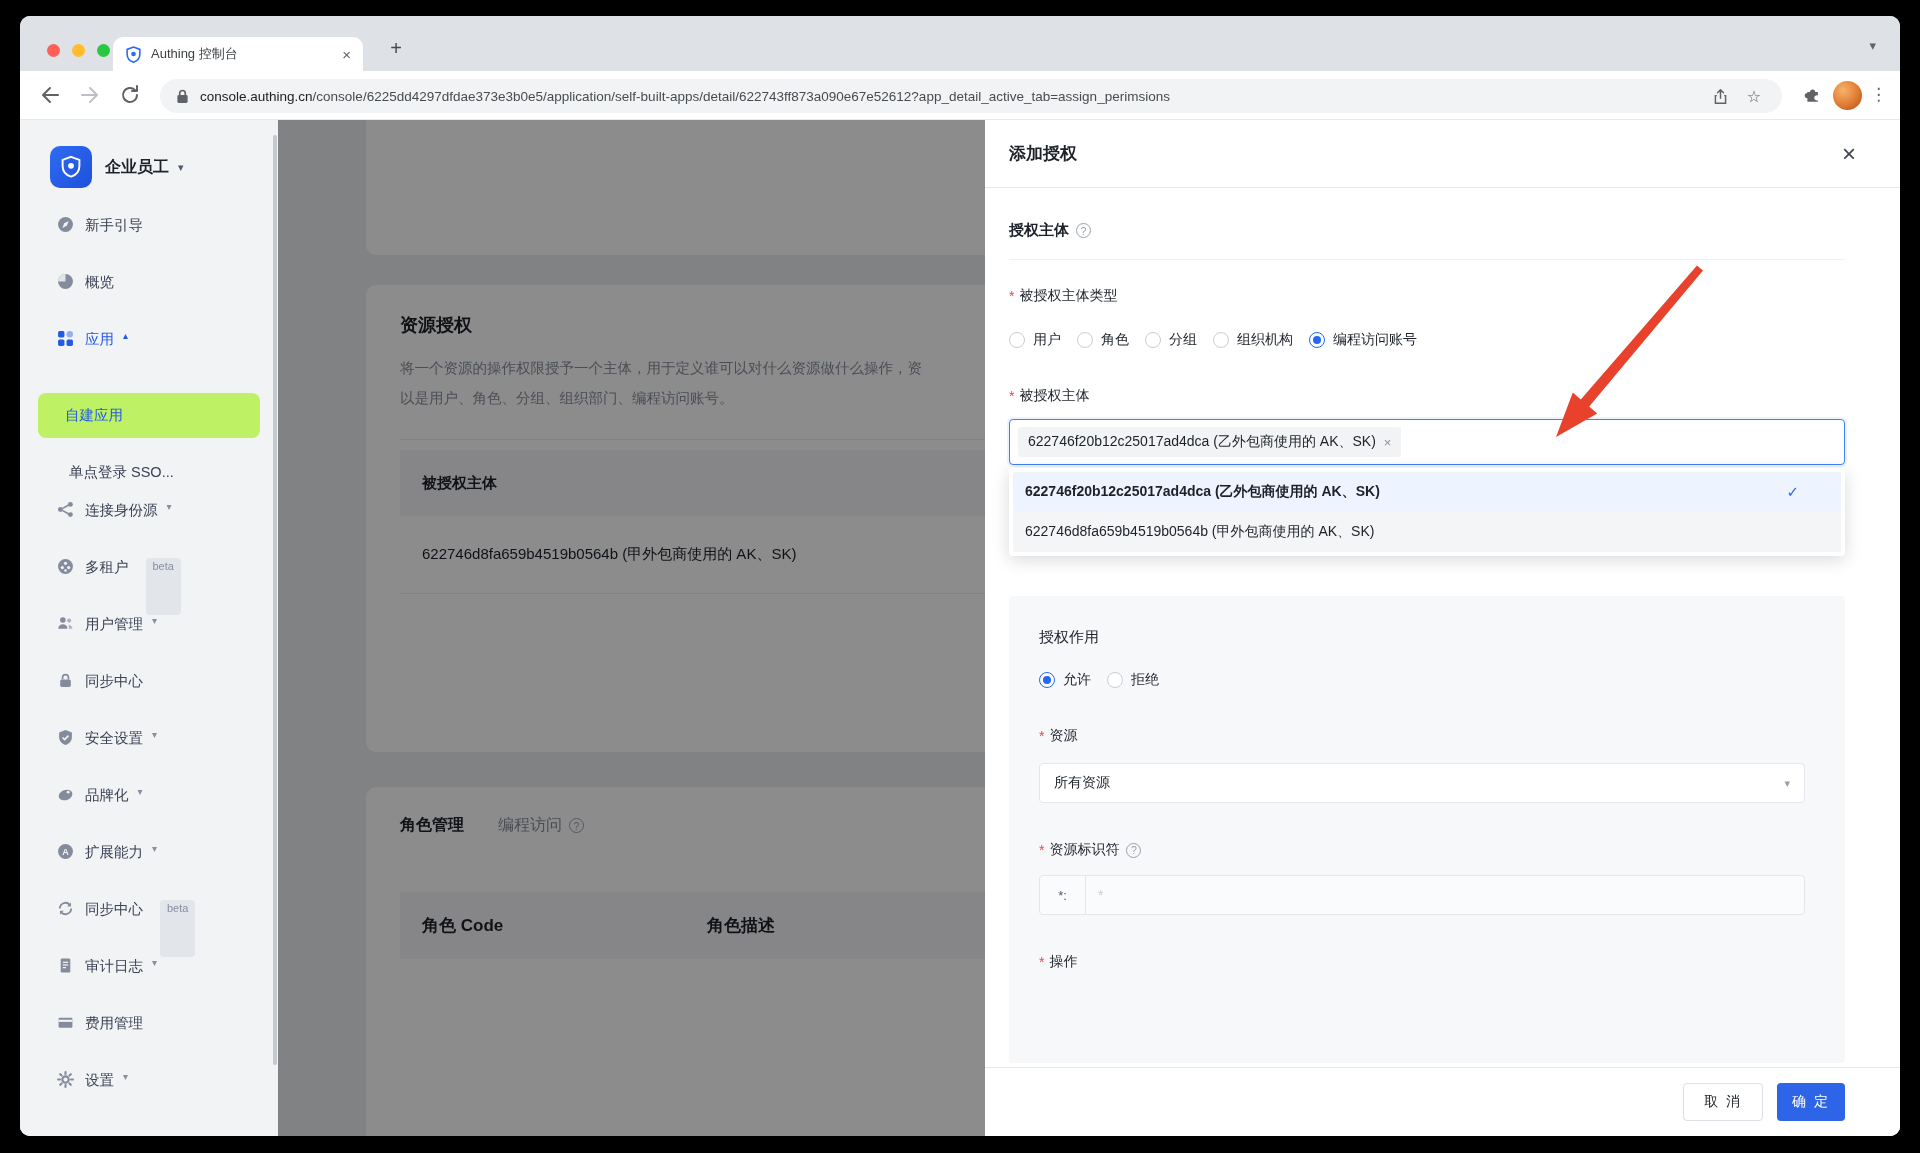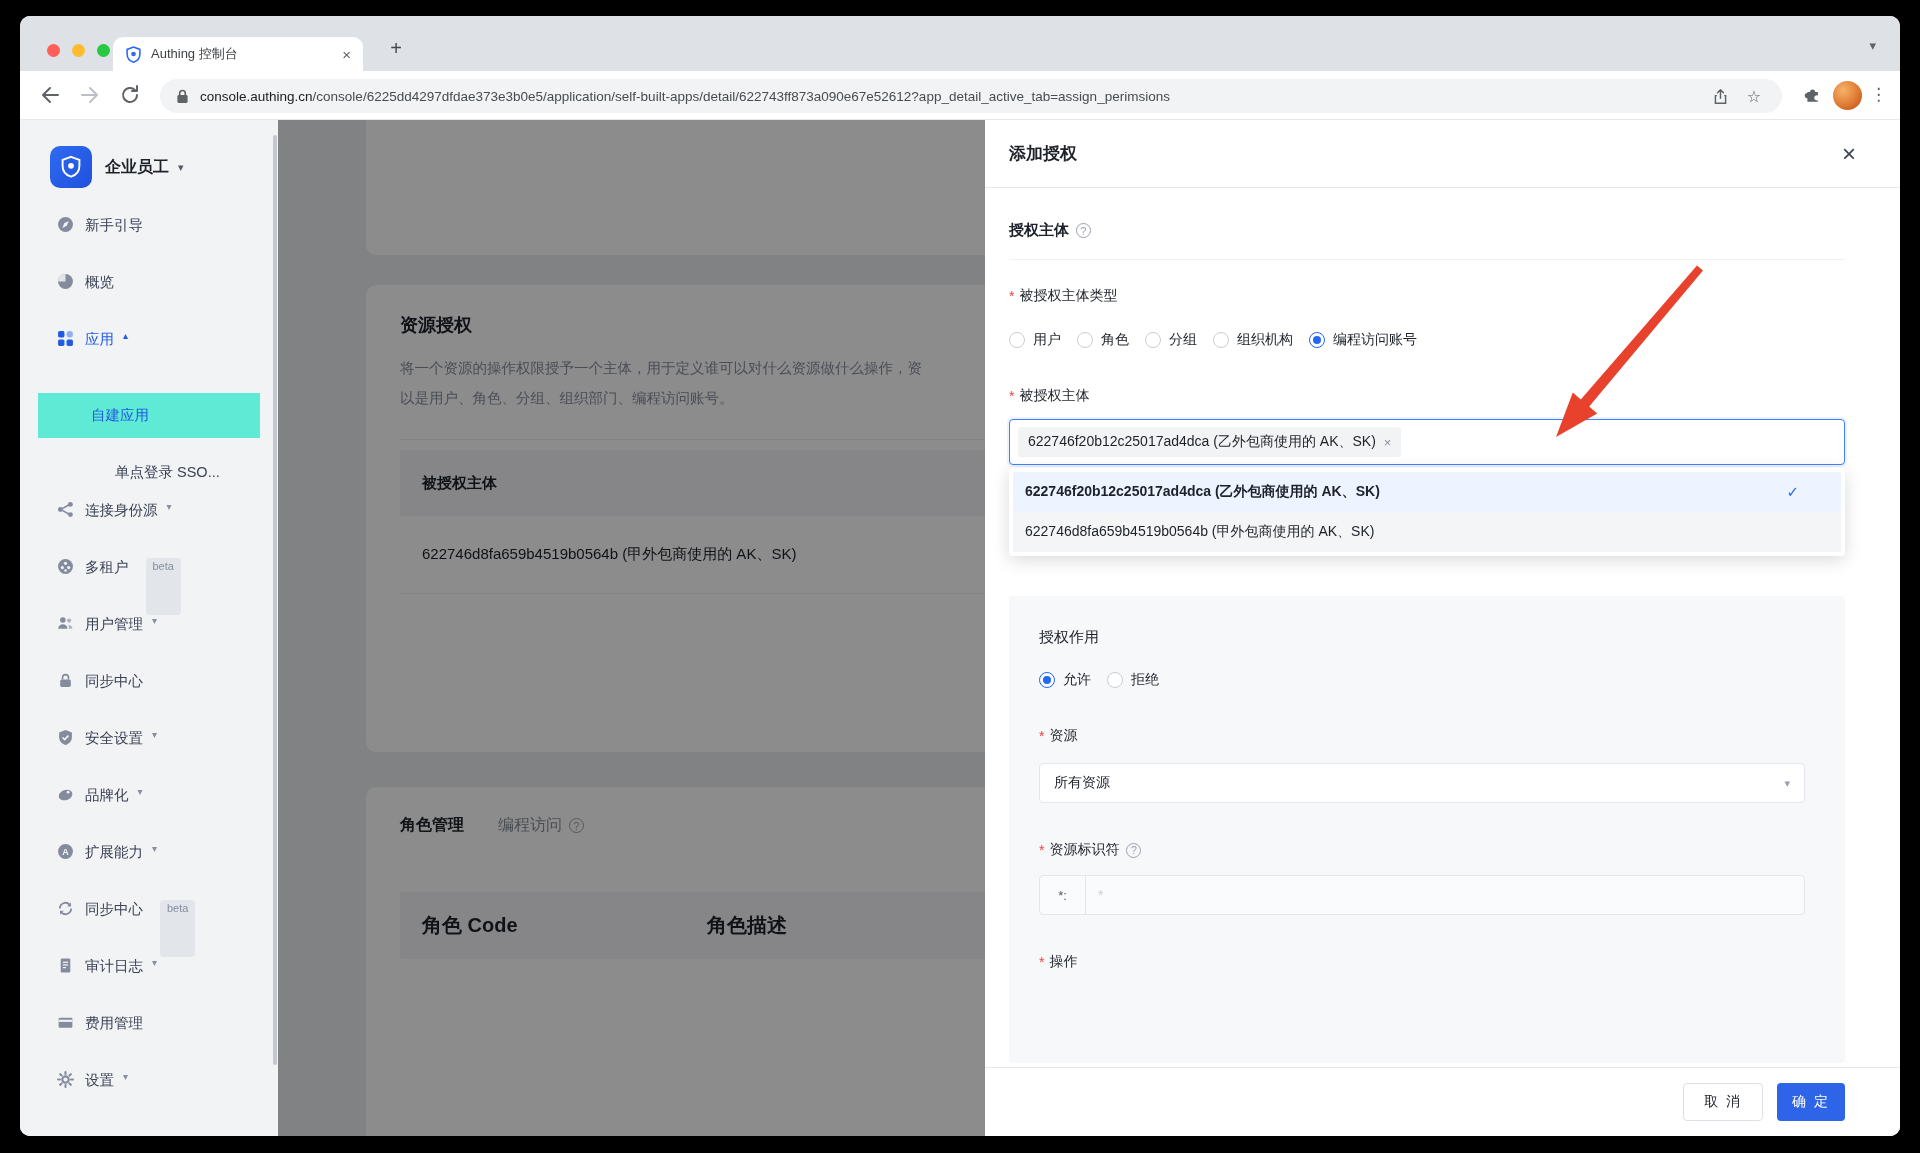--- a/index.html
+++ b/index.html
@@ -46,23 +46,23 @@
   .ws-caret{margin-left:9px;color:#4E5969;font-size:11px;}
   .menu{margin-top:28px;}
   .mi{height:57px;display:flex;padding-left:37px;}
   .mi .ic{width:17px;height:17px;margin-right:11px;flex:none;}
   .mi .lab{font-size:14.5px;color:#3A4254;white-space:nowrap;}
   .mi.blue .lab{color:#215AE5;}
   .mi .chev{margin-left:9px;font-size:10px;color:#868FA0;}
   .mi .chev.up{color:#215AE5;}
   .mi .beta{margin-left:17px;background:#E2E5EA;color:#868FA0;font-size:11px;padding:2px 7px;border-radius:4px;}
   .subslot{height:57px;display:flex;align-items:center;padding:0 18px;}
-  .sel-pill{width:100%;height:45px;background:#5eead4;border-radius:0;display:flex;align-items:center;
-            padding-left:53px;font-size:14.5px;color:#215AE5;}
-  .sub-plain{height:57px;display:flex;align-items:center;padding-left:95px;font-size:14.5px;color:#3A4254;}
+  .sel-pill{width:100%;height:45px;background:#bef264;border-radius:8px;display:flex;align-items:center;
+            padding-left:27px;font-size:14.5px;color:#215AE5;}
+  .sub-plain{height:57px;display:flex;align-items:center;padding-left:49px;font-size:14.5px;color:#3A4254;}
   .sb-scroll{position:absolute;right:1px;top:15px;width:4px;height:930px;background:#C4C8CF;border-radius:2px;}
 
   
   .main{position:absolute;left:258px;top:0;right:0;bottom:0;}
   .mwrap{position:absolute;left:88px;top:0;width:1210px;}
   .card{background:#fff;border-radius:10px;}
   .card1{height:135px;border-radius:0 0 10px 10px;}
   .card2{margin-top:30px;height:467px;padding:28px 34px 0;overflow:hidden;}
   .card2 h2{margin:0;font-size:18px;font-weight:bold;color:#1D2129;}
   .desc{margin-top:16px;font-size:14.5px;color:#878E9C;line-height:30px;}
@@ -70,21 +70,21 @@
   .div1{margin-top:26px;border-top:1px solid #EDEFF2;}
   .thead{margin-top:10px;height:66px;background:#F4F5F7;display:flex;align-items:center;padding:0 22px;
          font-size:15px;font-weight:bold;color:#1D2129;border-radius:2px;}
   .trow{height:78px;display:flex;align-items:center;padding:0 22px;font-size:15px;color:#1D2129;
         border-bottom:1px solid #EDEFF2;white-space:nowrap;}
   .card3{margin-top:35px;height:420px;padding:28px 34px;}
   .tabs{display:flex;align-items:center;}
   .tab-a{font-size:16px;font-weight:bold;color:#1D2129;}
   .tab-b{font-size:16px;color:#878E9C;margin-left:34px;}
   .thead2{margin-top:56px;height:67px;background:#F4F5F7;display:flex;align-items:center;padding:0 22px;
-          font-size:20px;font-weight:bold;color:#1D2129;border-radius:2px;}
+          font-size:17px;font-weight:bold;color:#1D2129;border-radius:2px;}
   .thead2 .c1{width:285px;}
 
   .overlay{position:absolute;left:258px;top:0;right:0;bottom:0;background:rgba(0,0,0,0.45);}
 
   
   .drawer{position:absolute;right:0;top:0;bottom:0;width:915px;background:#fff;display:flex;flex-direction:column;}
   .d-head{height:68px;border-bottom:1px solid #E5E6EB;display:flex;align-items:center;padding:0 44px 0 24px;flex:none;}
   .d-title{font-size:17px;font-weight:bold;color:#1D2129;flex:1;}
   .d-close{font-size:24px;color:#3E4552;line-height:1;}
   .d-body{flex:1;padding:0 55px 0 24px;display:flex;flex-direction:column;overflow:hidden;}

